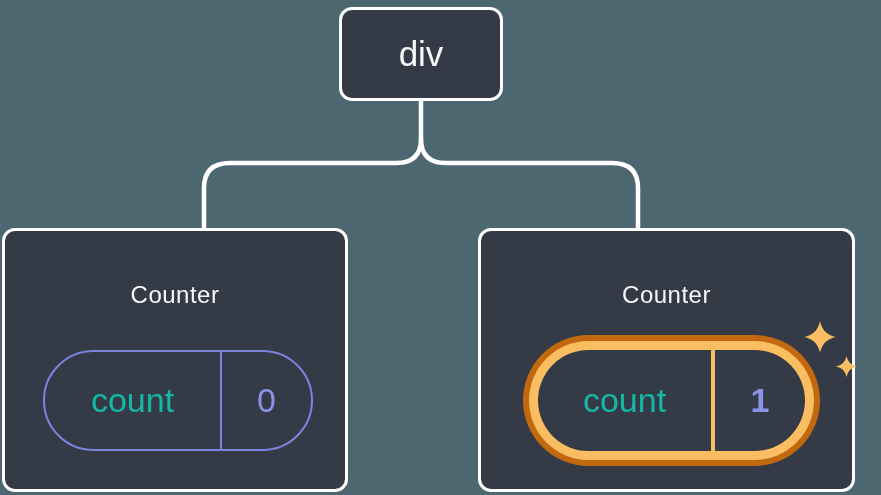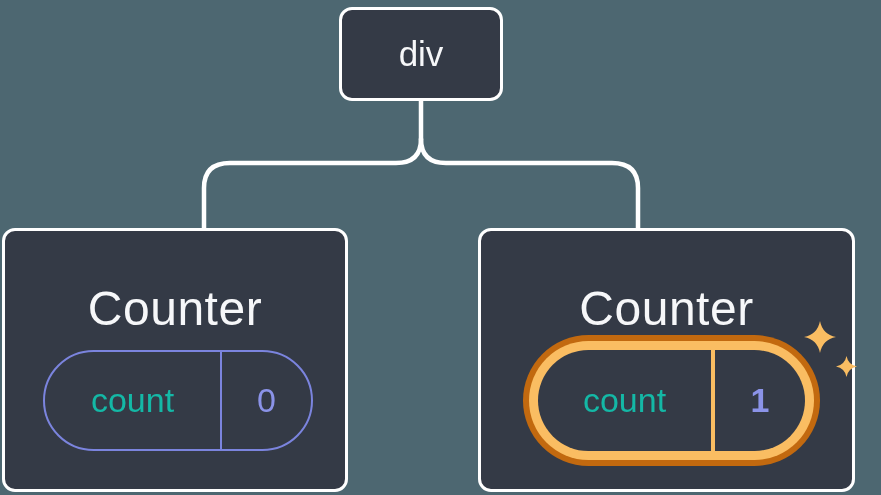--- a/index.html
+++ b/index.html
@@ -15,21 +15,21 @@
   }
   .root-node{
     left:339px;top:7px;width:164px;height:94px;
     display:flex;align-items:center;justify-content:center;
   }
   .root-label{color:#f6f7f9;font-size:35px;}
   .counter-node{left:2px;top:228px;width:346px;height:264px;}
   .counter-node.right{left:478px;width:377px;}
   .node-title{
     position:absolute;left:0;right:0;top:50px;
-    text-align:center;color:#f6f7f9;font-size:48px;letter-spacing:0.5px;
+    text-align:center;color:#f6f7f9;font-size:24px;letter-spacing:0.5px;
   }
   
   .pill{
     position:absolute;left:38px;top:119px;width:270px;height:101px;
     box-sizing:border-box;border:2px solid #7b84de;border-radius:999px;
     display:flex;align-items:stretch;overflow:hidden;
   }
   .pill .seg{display:flex;align-items:center;justify-content:center;}
   .pill .seg.key{width:175px;}
   .pill .seg.val{flex:1;}

